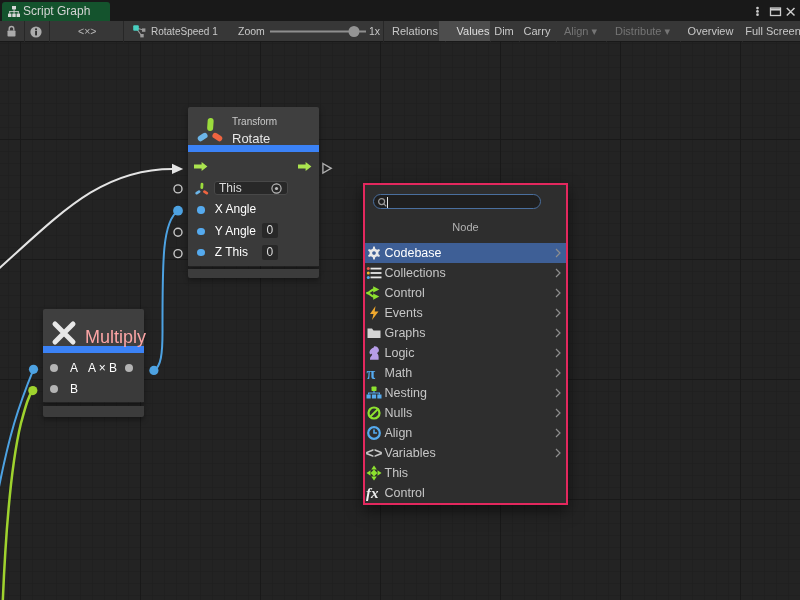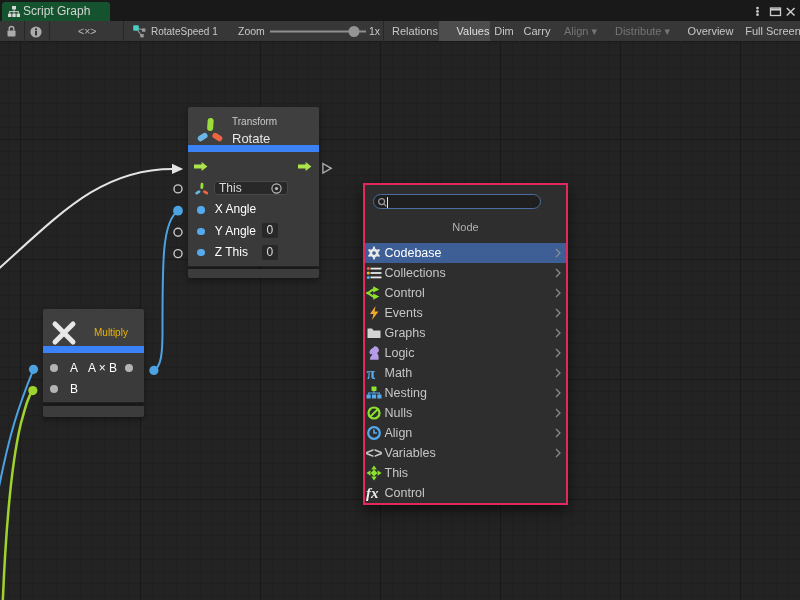--- a/index.html
+++ b/index.html
@@ -208,21 +208,21 @@
   </div>
   <div class="nfoot" style="left:0;top:161.5px;width:131px;height:9.5px"></div>
 </div>
 
 
 <div class="node" style="left:43px;top:266.5px;width:101px;height:94px">
   <div class="nhead" style="height:44px">
     <svg class="abs" style="left:8px;top:11.5px" width="26" height="26" viewBox="0 0 26 26">
       <path d="M4 4 L22 22 M22 4 L4 22" stroke="#e8e8e8" stroke-width="5" stroke-linecap="round"></path>
     </svg>
-    <div class="abs" style="left:51px;top:18px;font-size:10px;color:#eab308">Multiply</div>
+    <div class="abs" style="left:42px;top:18px;font-size:18px;color:#fca5a5">Multiply</div>
   </div>
   <div class="nbody" style="height:49px">
     <div class="row" style="top:5px">
       <div class="dot" style="left:7.3px;top:6.5px;width:8px;height:8px;background:#b4b4b4"></div>
       <div class="rlbl" style="left:27px">A</div>
       <div class="rlbl" style="left:45px">A × B</div>
       <div class="dot" style="left:82px;top:6.5px;width:8px;height:8px;background:#b4b4b4"></div>
     </div>
     <div class="row" style="top:26.3px">
       <div class="dot" style="left:7.3px;top:6.5px;width:8px;height:8px;background:#b4b4b4"></div>

